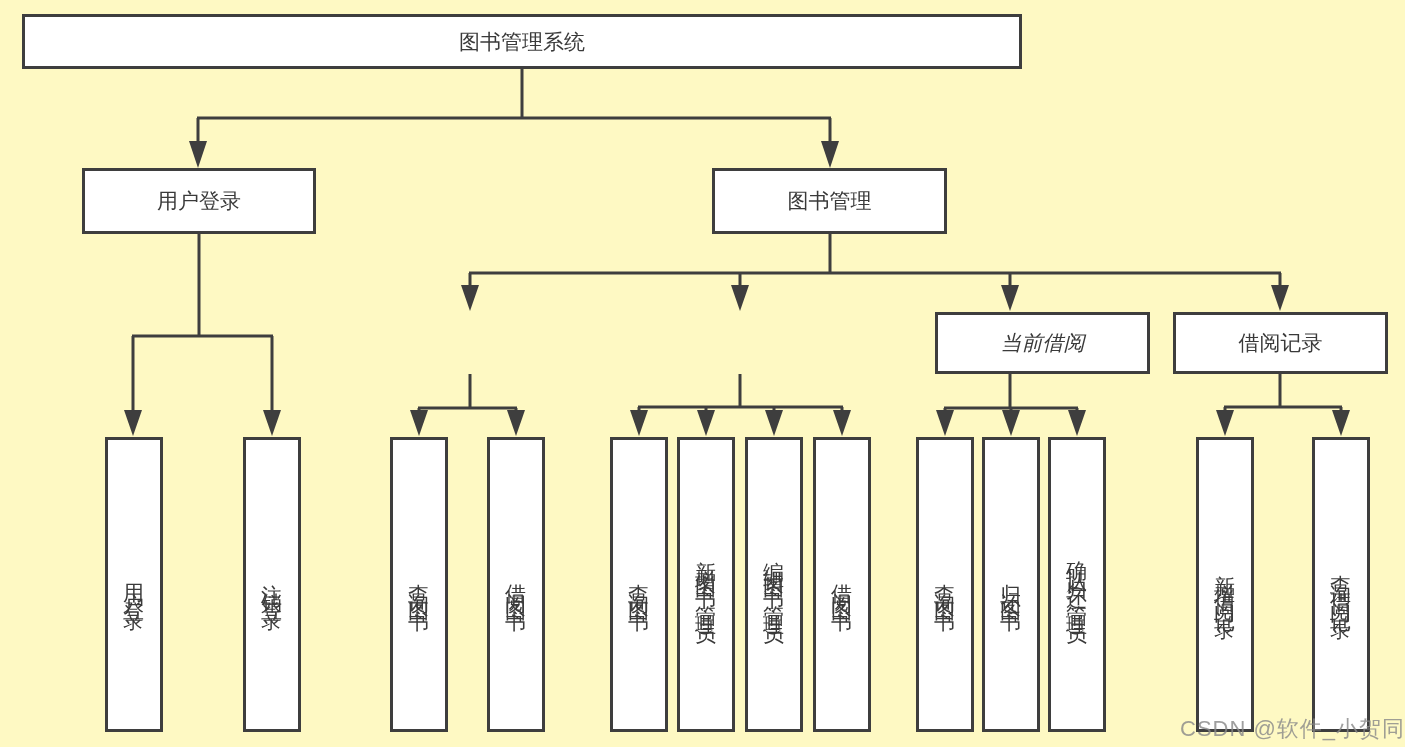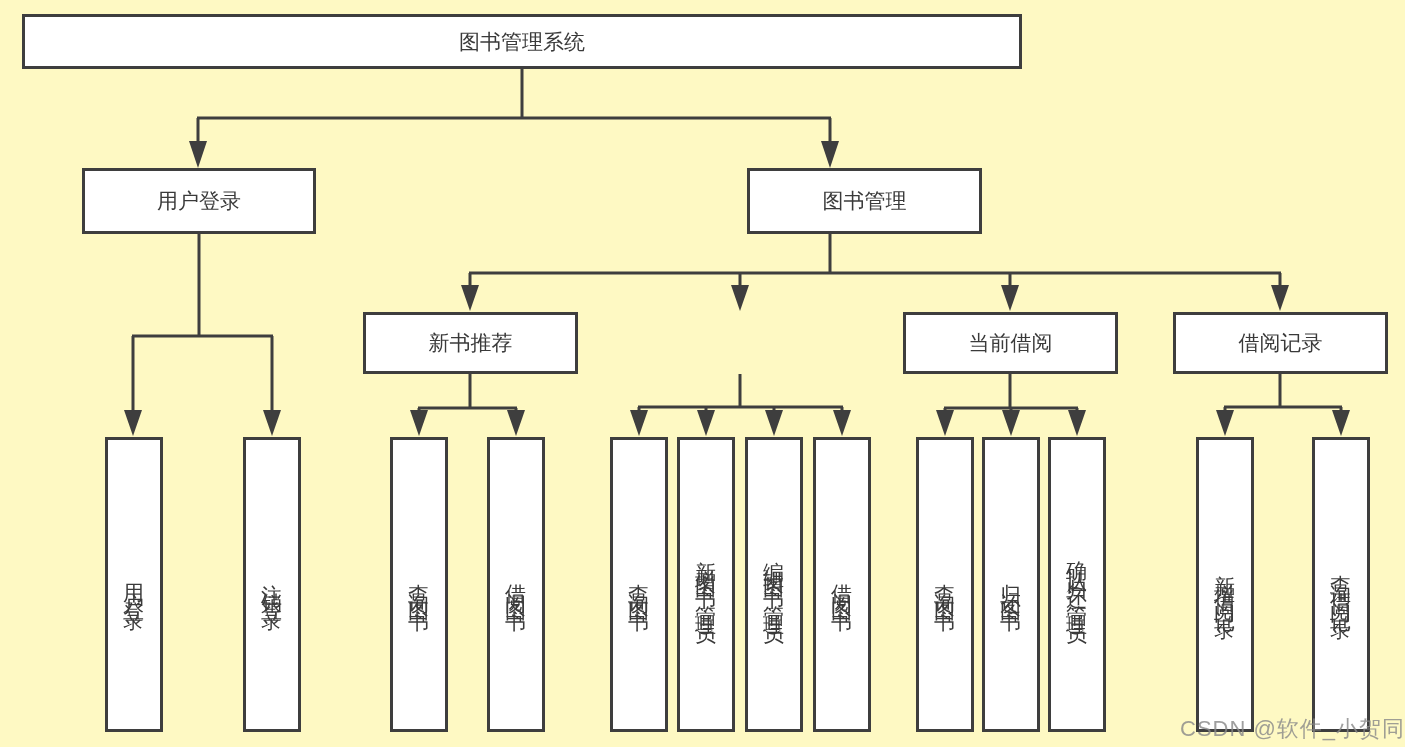--- a/index.html
+++ b/index.html
@@ -84,28 +84,25 @@
     </g>
   </svg>
 
   <div class="box" style="left:22px;top:14px;width:1000px;height:55px;">
     <span>图书管理系统</span>
   </div>
 
   <div class="box" style="left:82px;top:168px;width:234px;height:66px;">
     <span>用户登录</span>
   </div>
-  <div class="box" style="left:712px;top:168px;width:235px;height:66px;margin-left:35px;">
+  <div class="box" style="left:712px;top:168px;width:235px;height:66px;">
     <span>图书管理</span>
   </div>
 
-  <div class="box" style="left:363px;top:312px;width:215px;height:62px;">
-    <span>新书推荐</span>
-  </div>
-  <div class="box" style="left:903px;top:312px;width:215px;height:62px;">
+  <div class="box" style="left:935px;top:312px;width:215px;height:62px;font-style:italic;">
     <span>当前借阅</span>
   </div>
   <div class="box" style="left:1173px;top:312px;width:215px;height:62px;">
     <span>借阅记录</span>
   </div>
 
   <div class="box" style="left:105px;top:437px;width:58px;height:295px;">
     <span class="leaf-text">用户登录</span>
   </div>
   <div class="box" style="left:243px;top:437px;width:58px;height:295px;">

